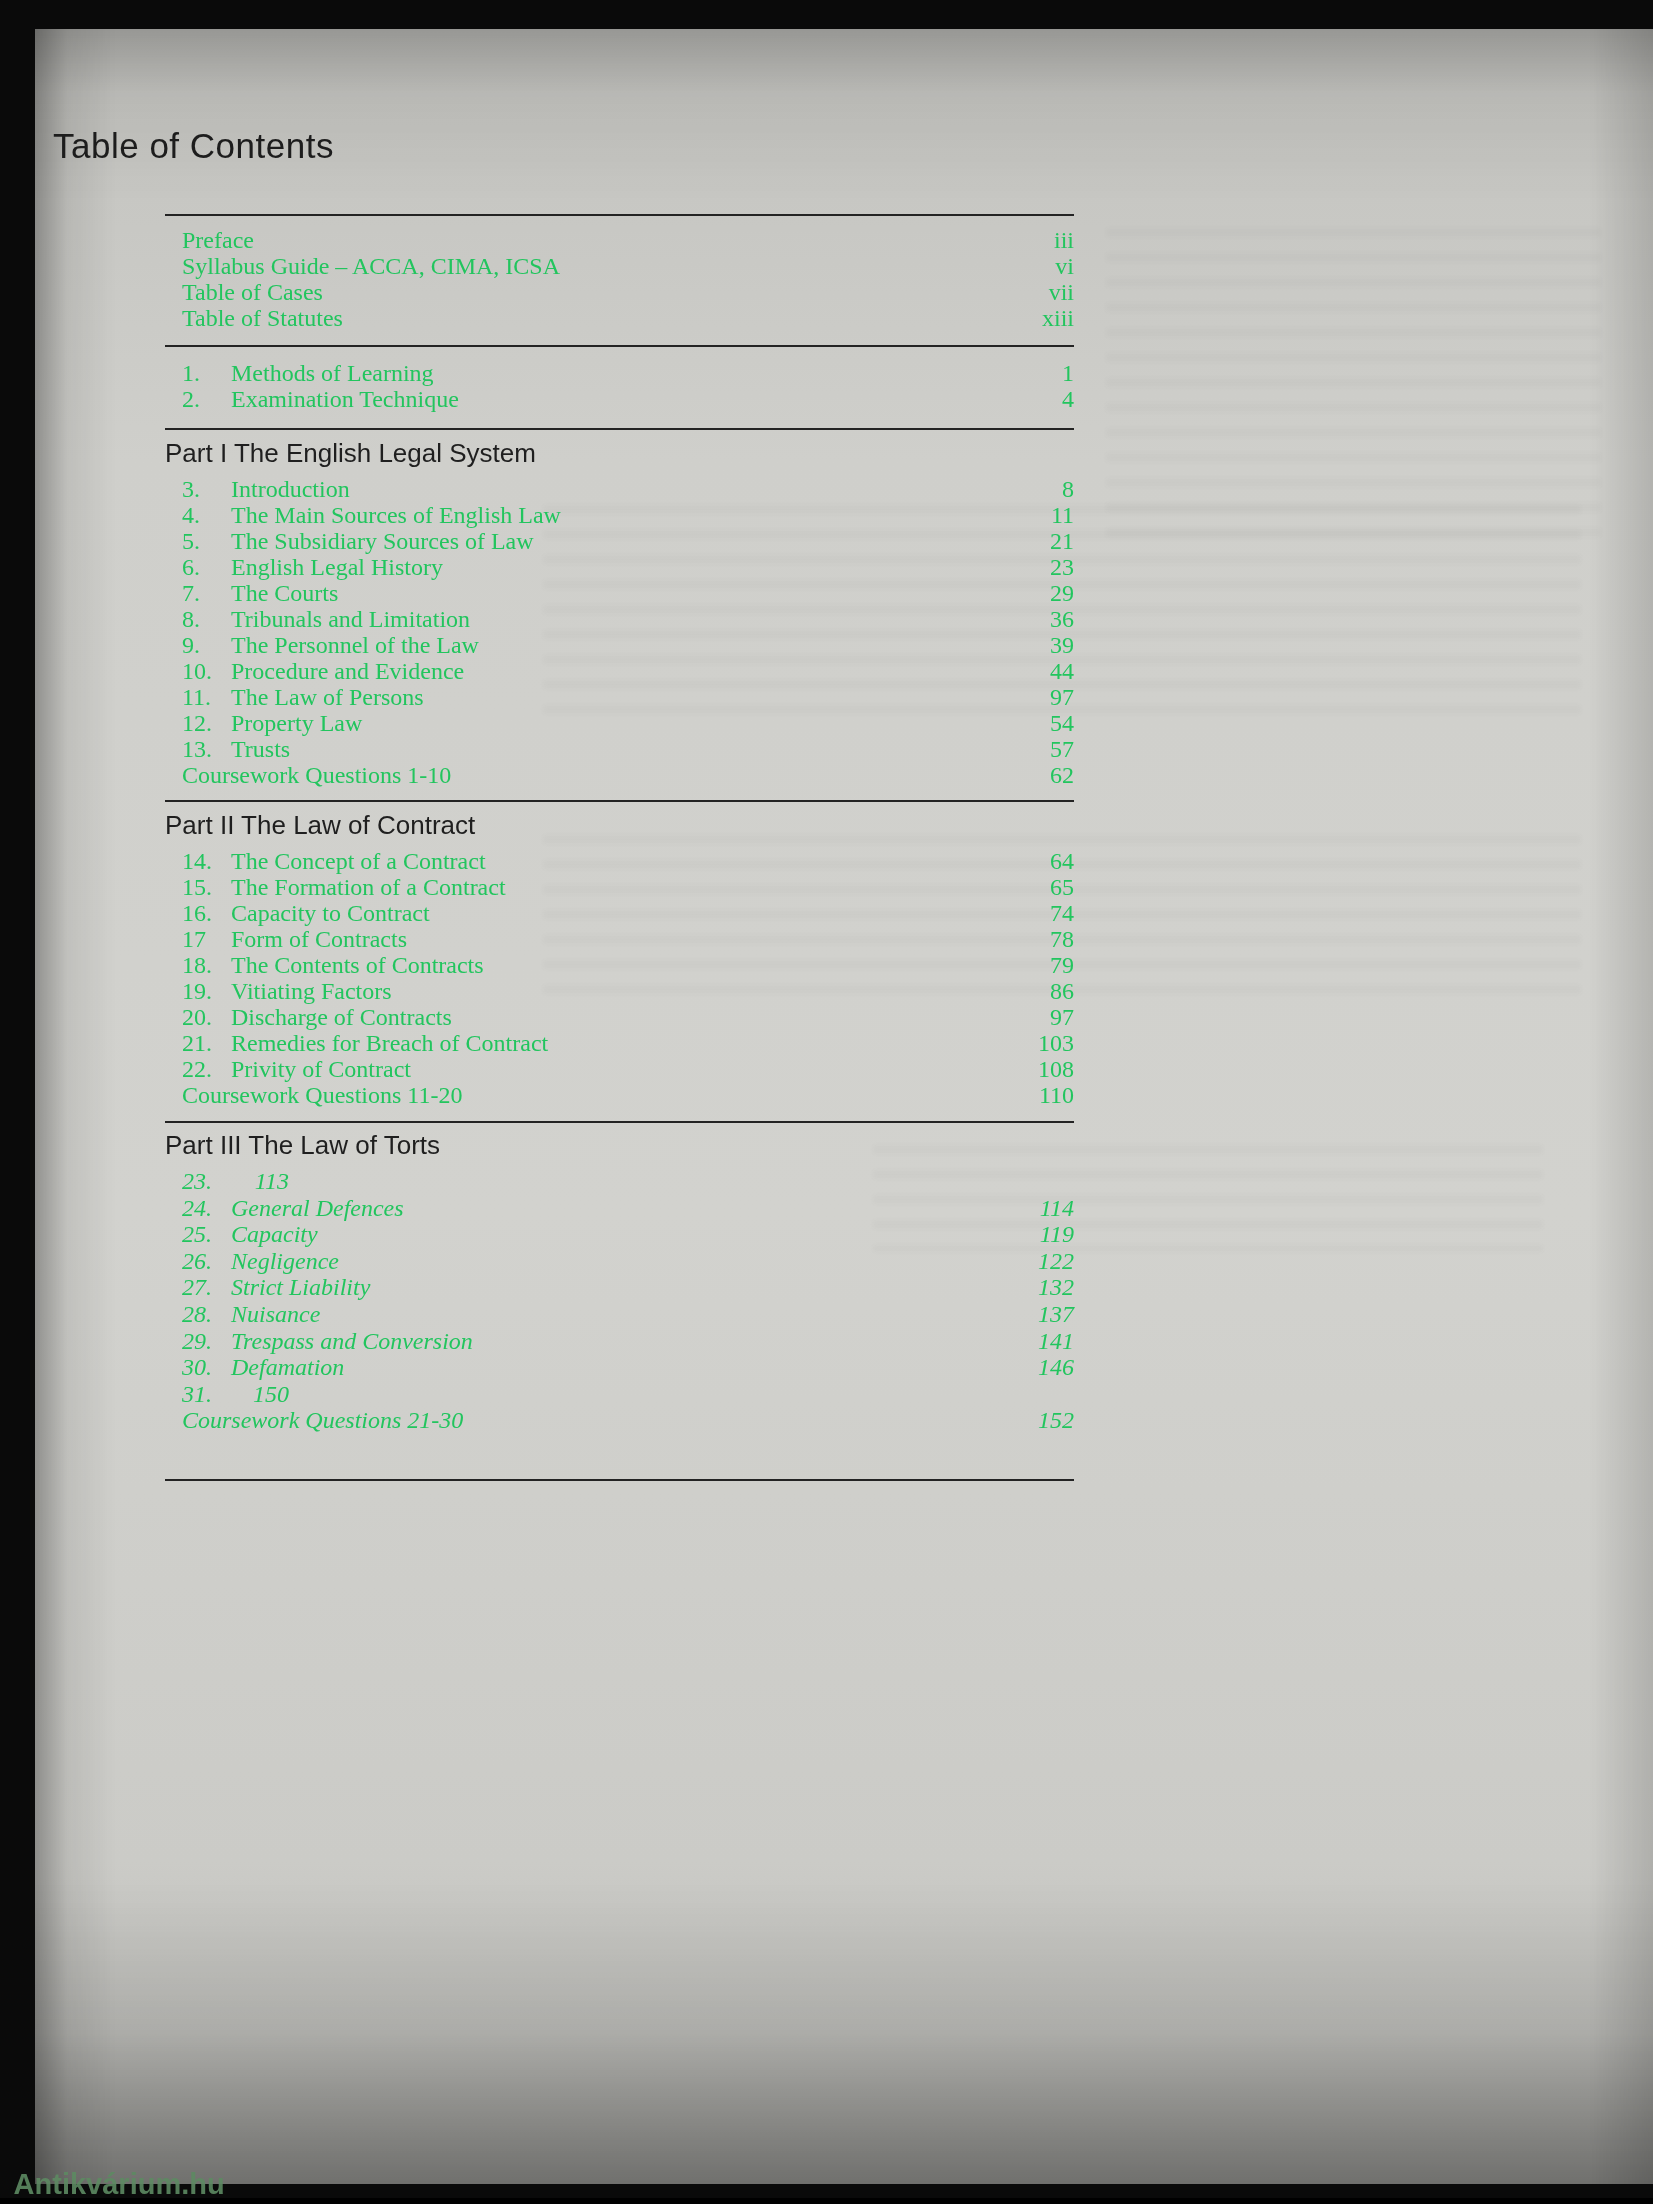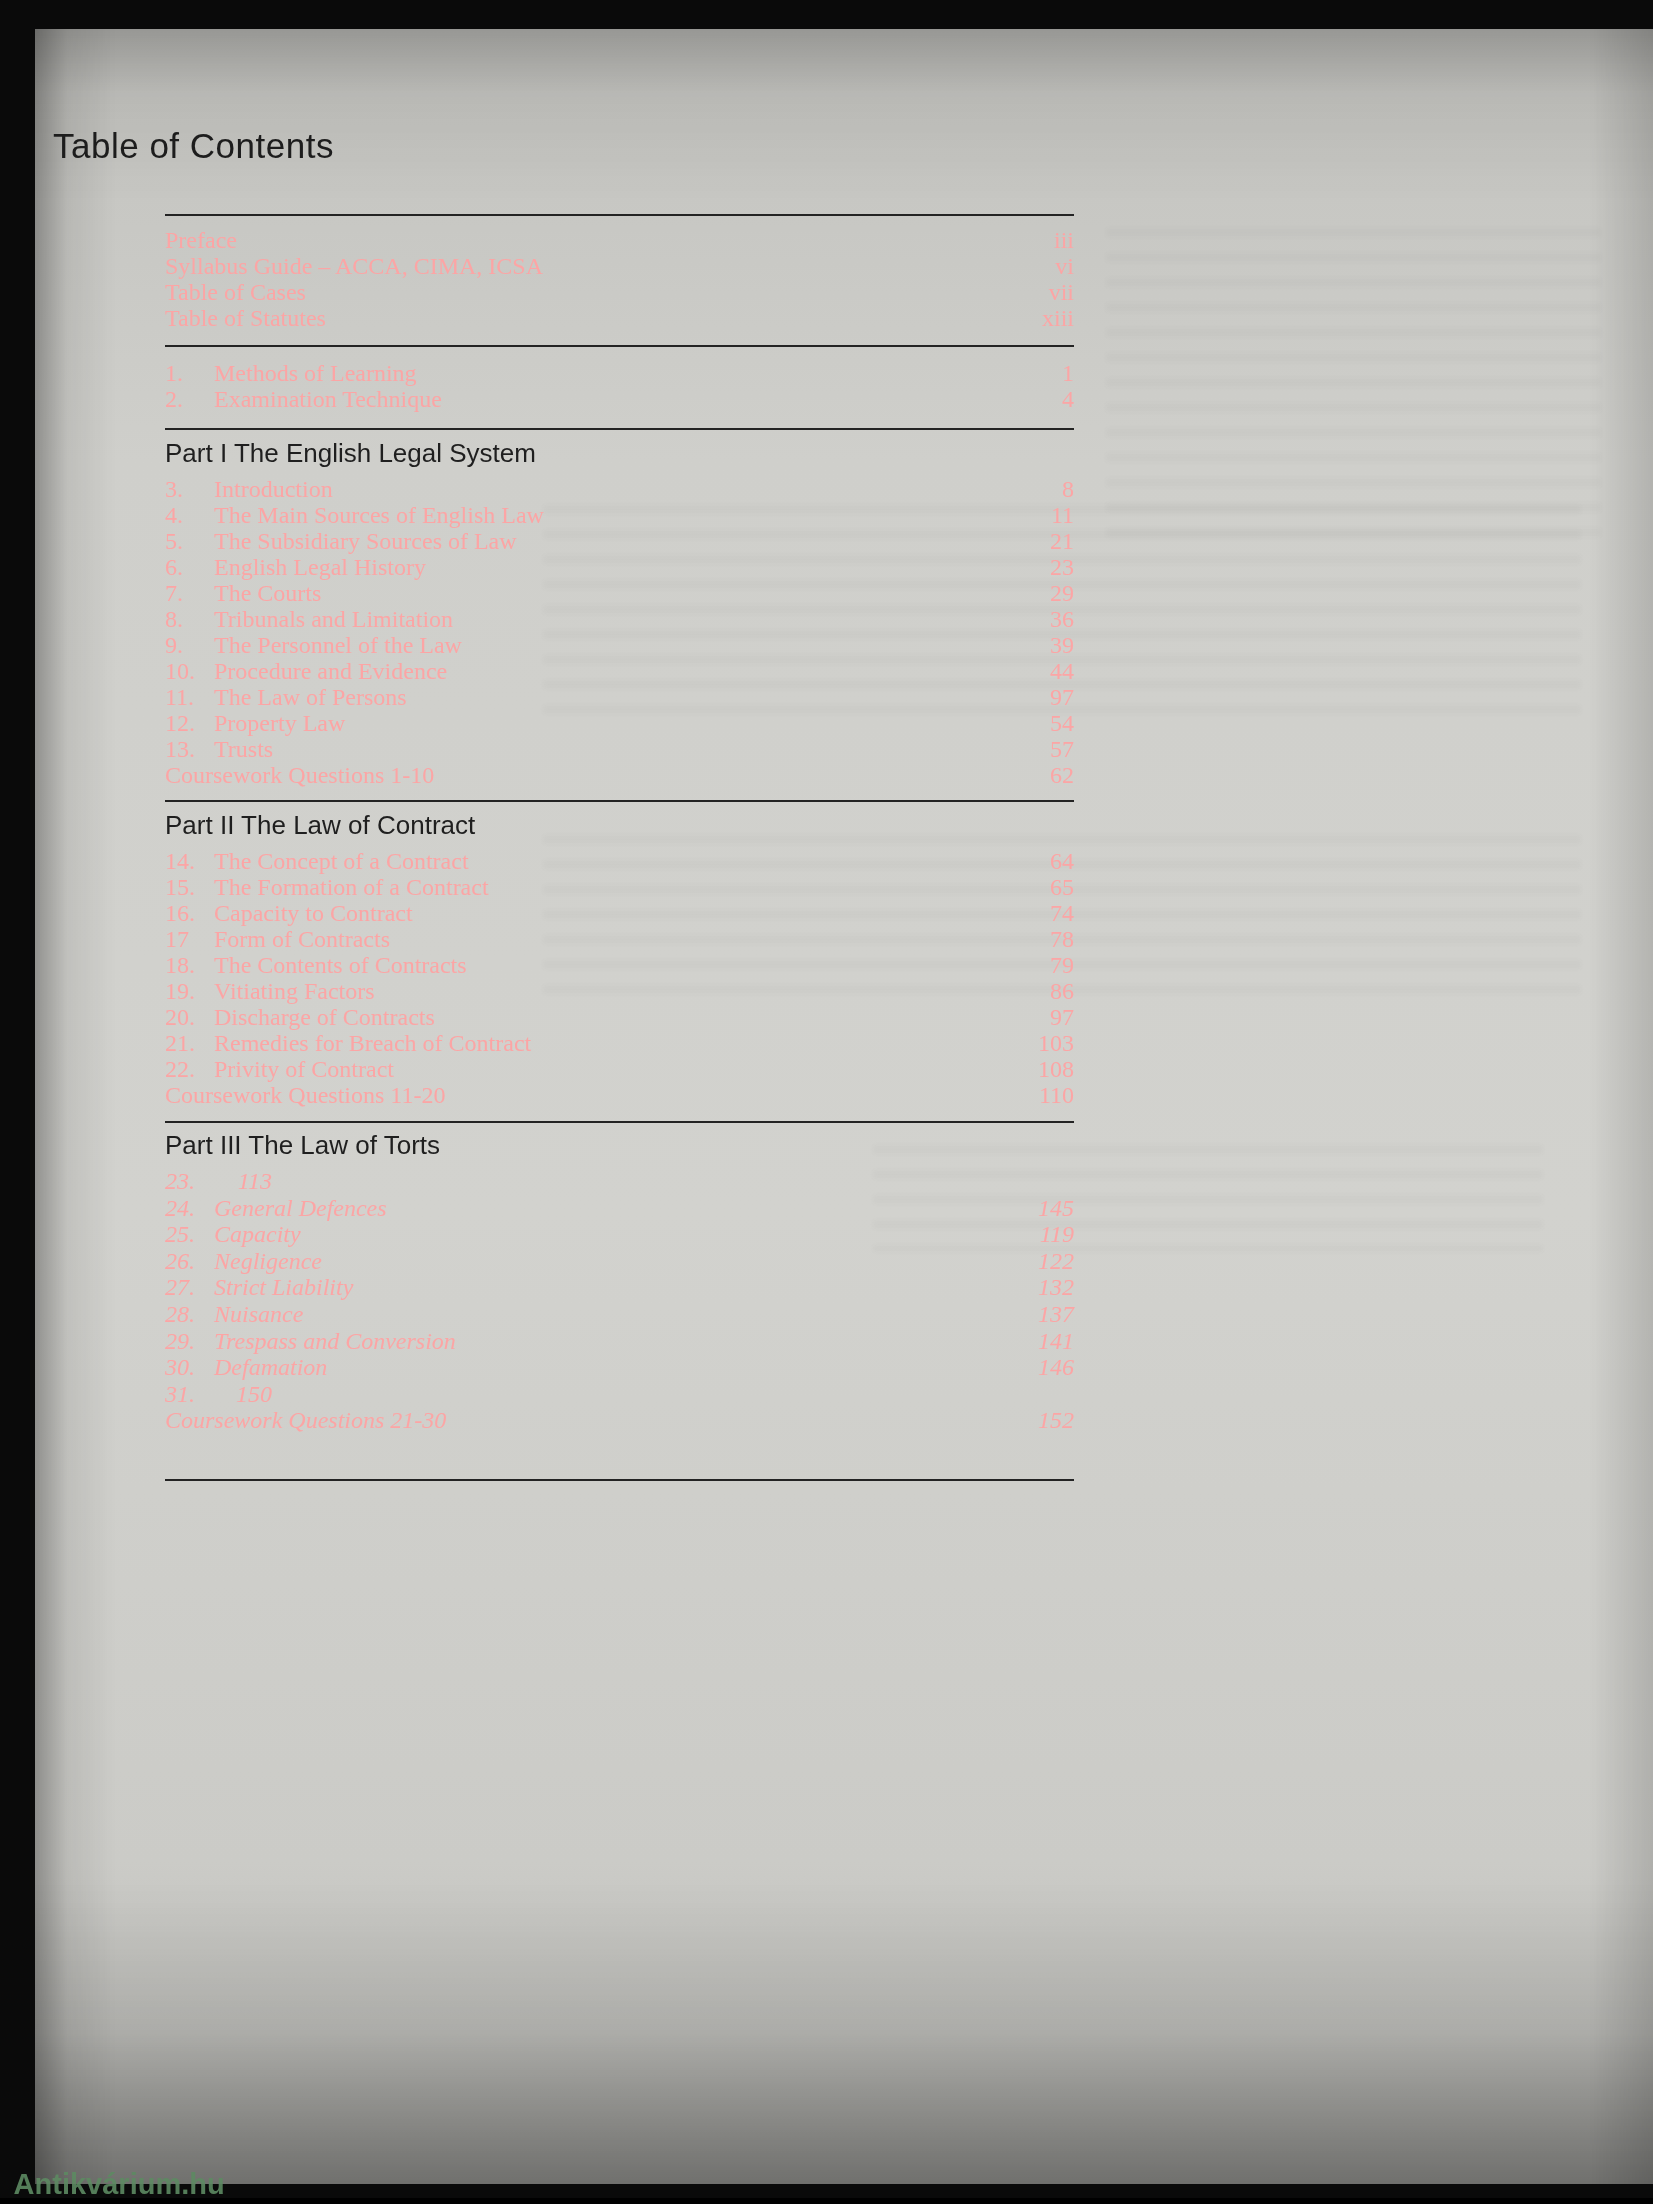--- a/index.html
+++ b/index.html
@@ -60,21 +60,22 @@
     font-size:26px;
     line-height:29px;
     color:#1f1f1f;
     margin-bottom:7.8px;
   }
   .row{
     display:flex;
     align-items:flex-end;
     font-size:24px;
     line-height:26px;
-    color:#fca5a5;
+    color:#22c55e;
+    margin-left:17px;
   }
   .part3 .row{line-height:26.6px;font-style:italic;}
   .row .num{flex:0 0 49px;}
   .row .lbl{flex:1 1 auto;}
   .row .pg{flex:0 0 auto;min-width:58px;text-align:right;}
   .watermark{
     position:absolute;
     left:13.6px;top:2168px;
     font-family:"Liberation Sans", sans-serif;
     font-weight:700;
@@ -259,21 +260,21 @@
 
     <div class="block part part3">
       <div class="part-heading">Part III The Law of Torts</div>
       <div class="row">
         <span class="num">23.</span>
         <span class="pg">113</span>
       </div>
       <div class="row">
         <span class="num">24.</span>
         <span class="lbl">General Defences</span>
-        <span class="pg">145</span>
+        <span class="pg">114</span>
       </div>
       <div class="row">
         <span class="num">25.</span>
         <span class="lbl">Capacity</span>
         <span class="pg">119</span>
       </div>
       <div class="row">
         <span class="num">26.</span>
         <span class="lbl">Negligence</span>
         <span class="pg">122</span>

